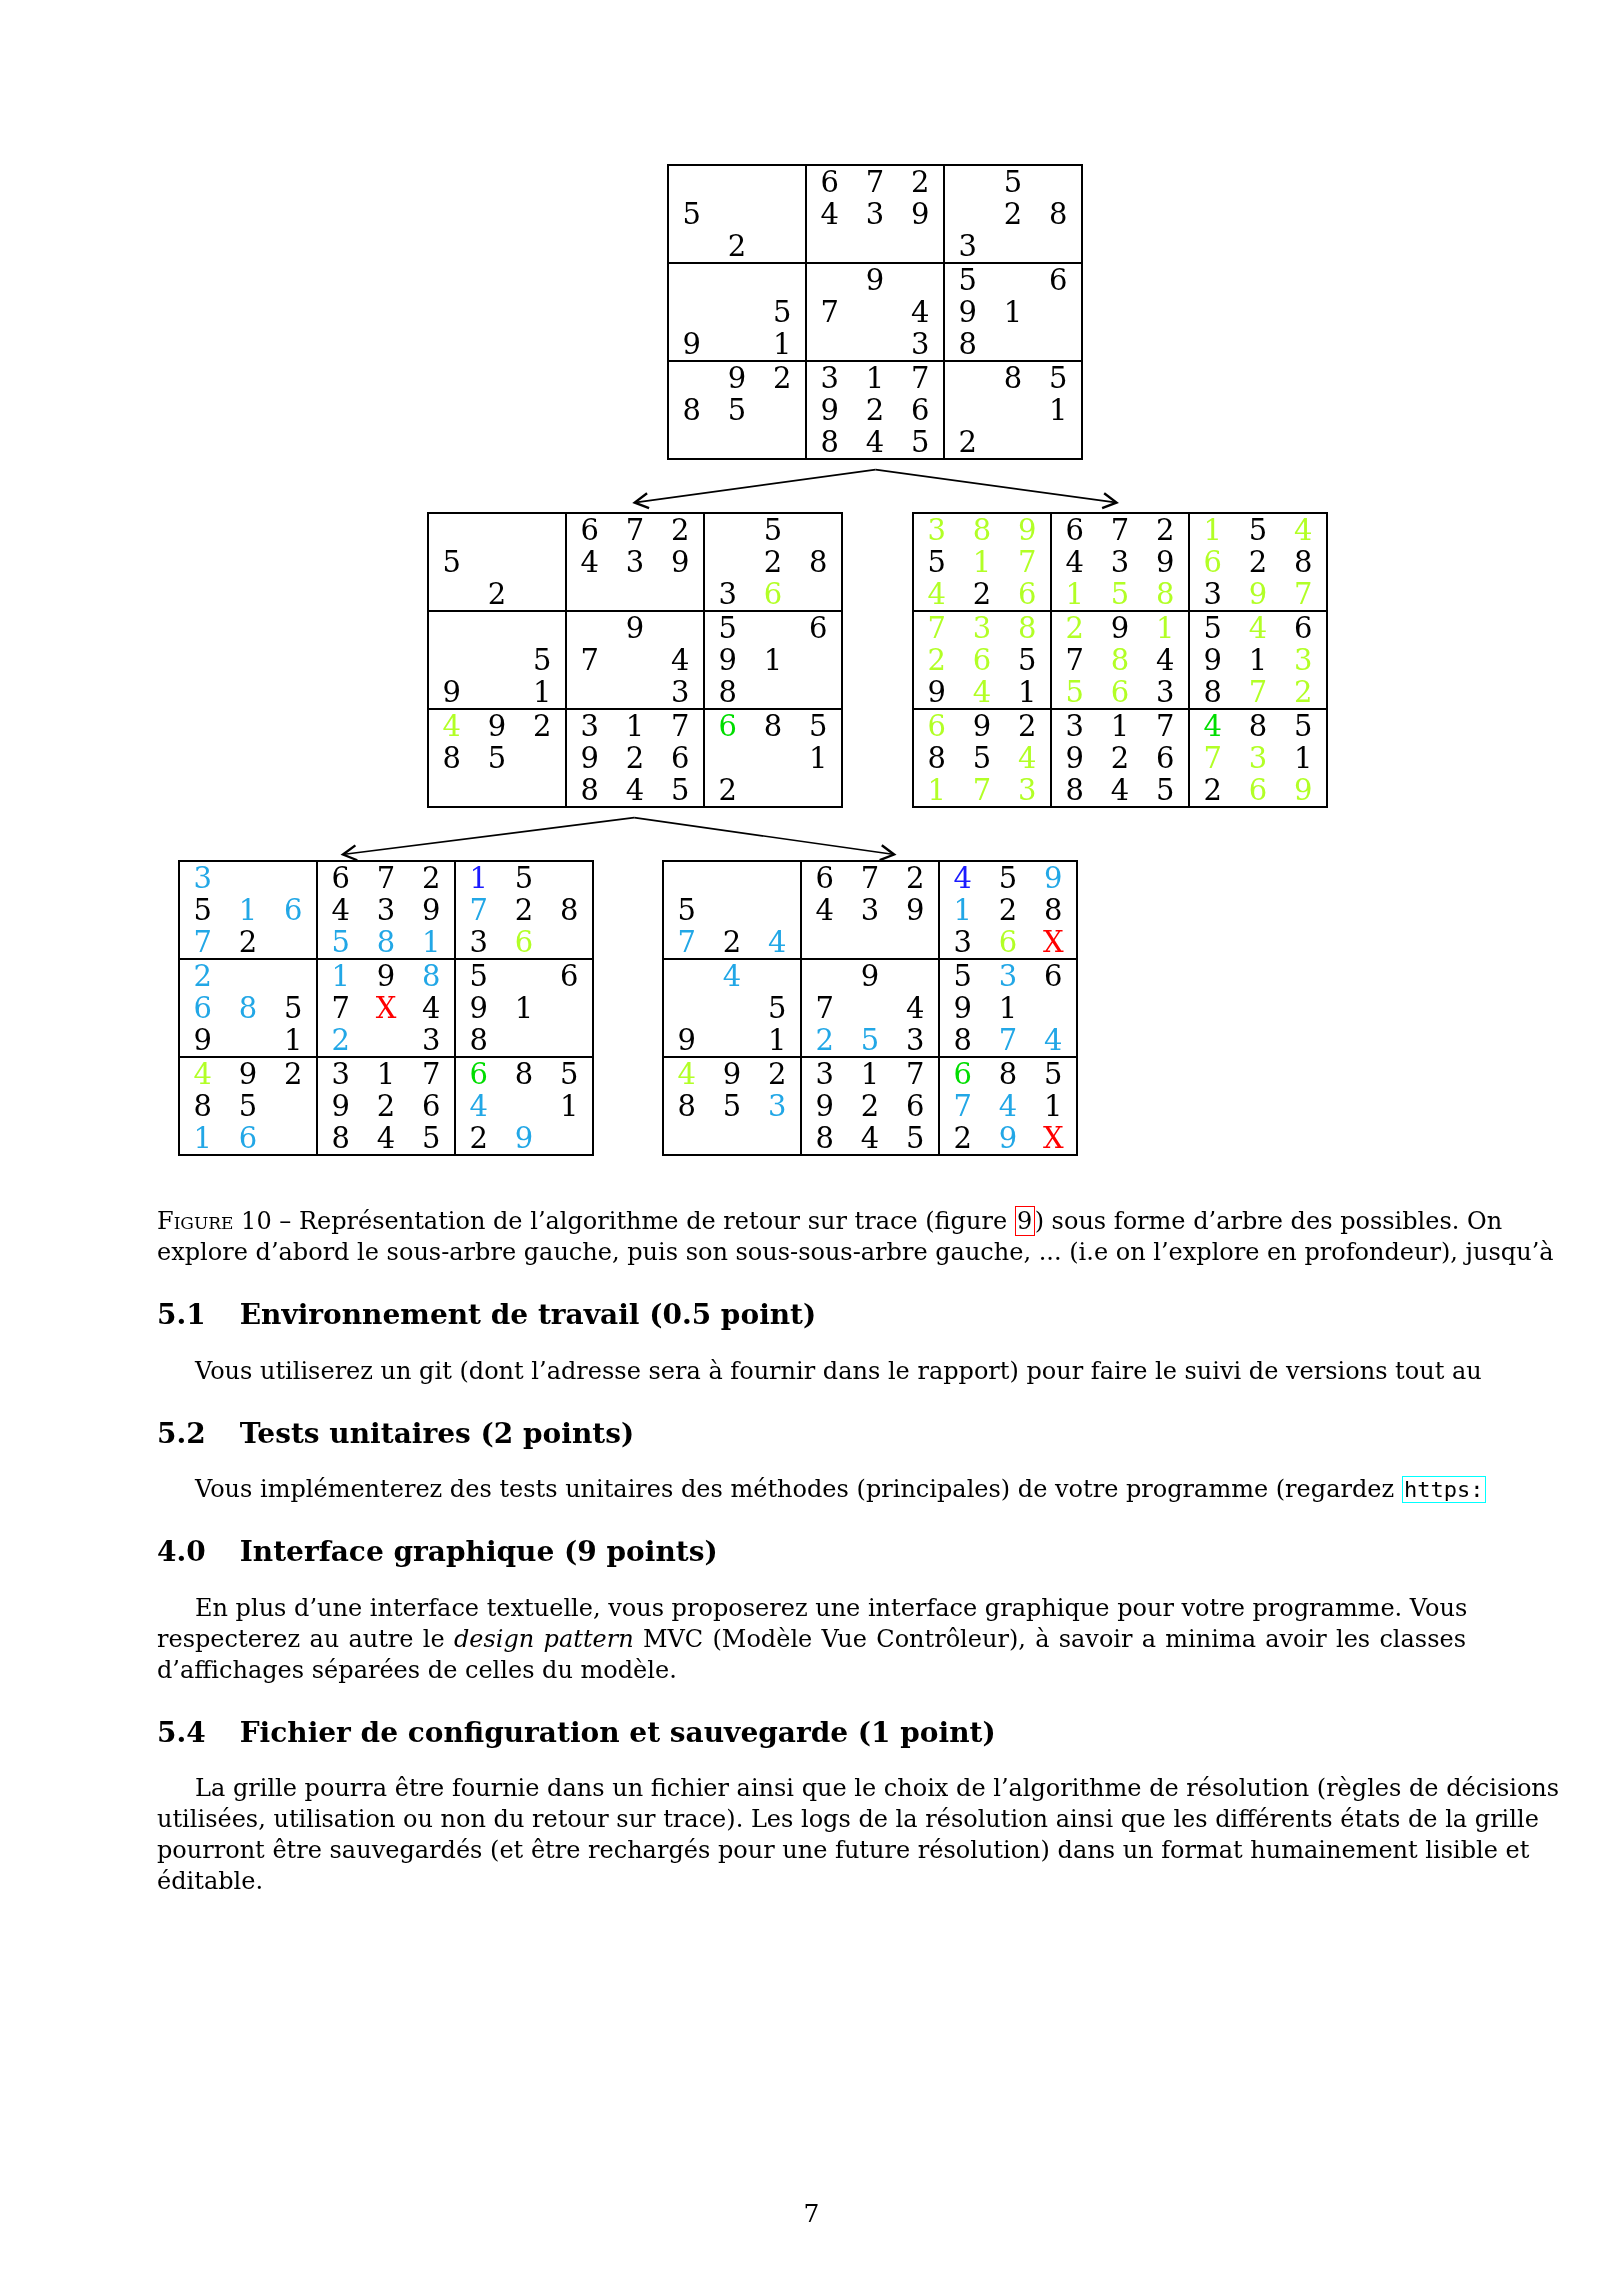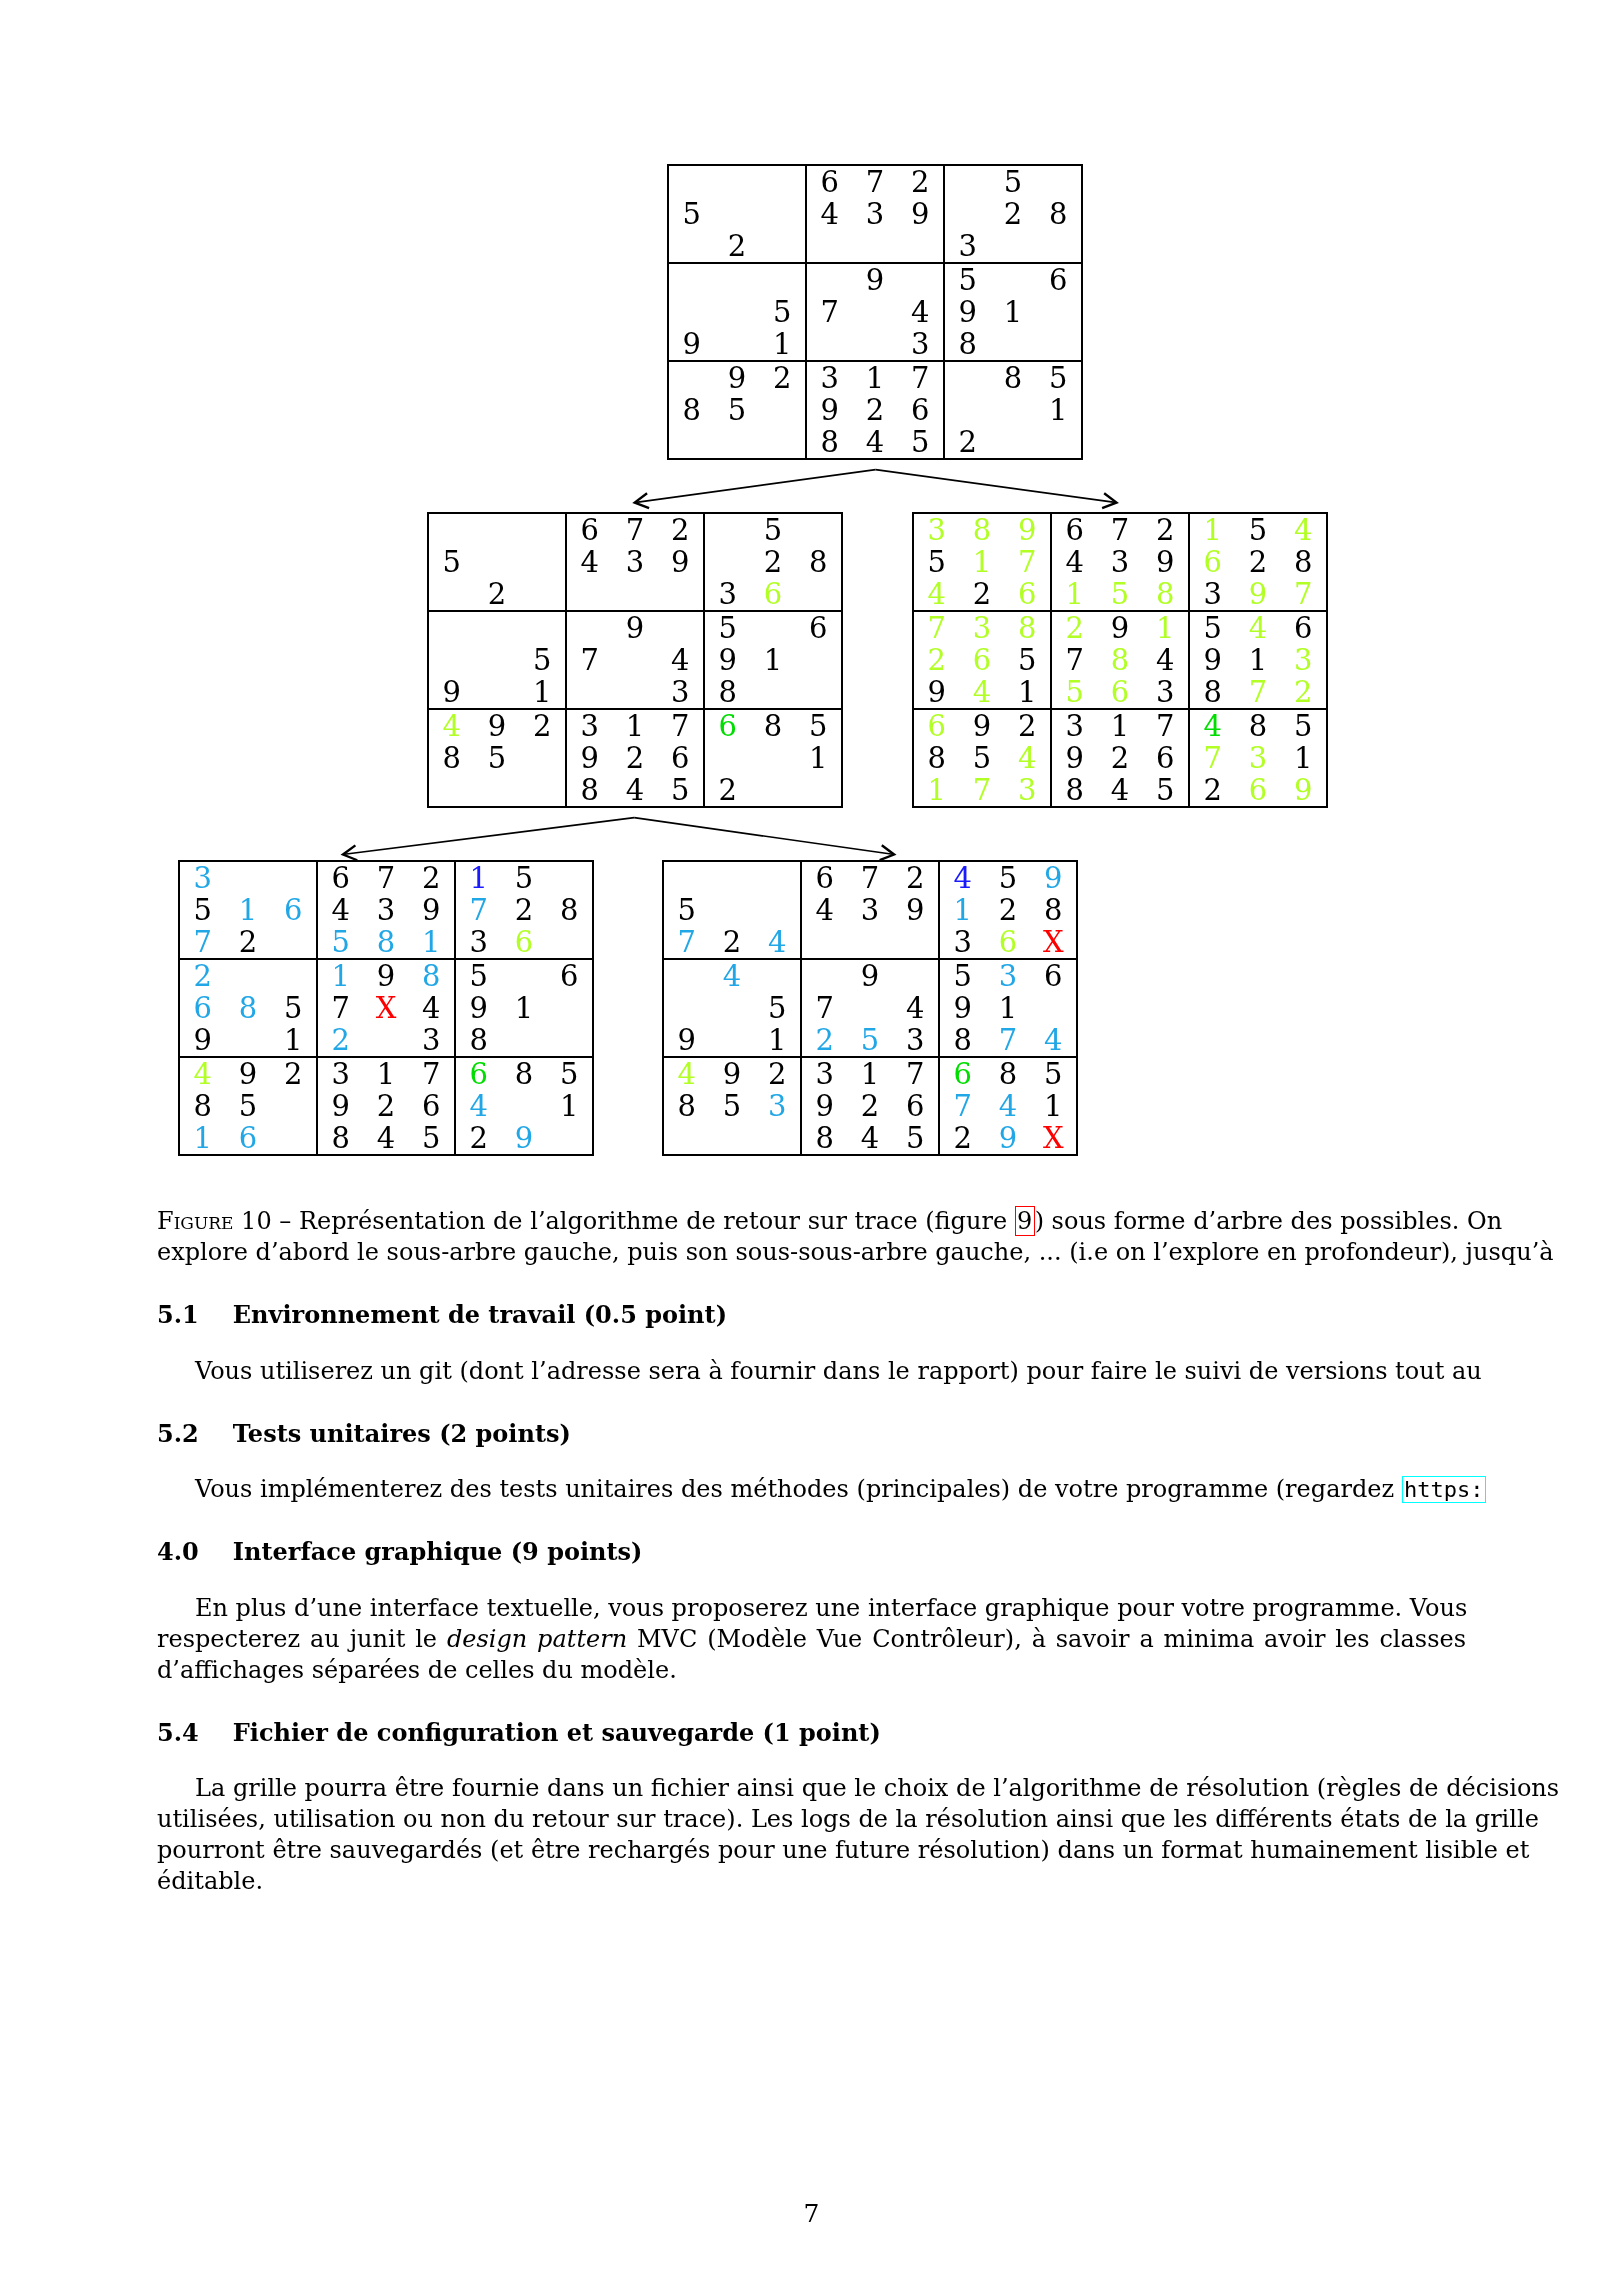--- a/index.html
+++ b/index.html
@@ -33,21 +33,21 @@
   .line.ind{padding-left:38px;}
   .sc{font-variant:small-caps;}
   .it{font-style:italic;}
   .mono{font-family:"DejaVu Sans Mono", monospace; font-size:22px;}
   .linkbox{border:1.6px solid; padding:0 1.3px;}
   h1.secH{
     font-size:39px; line-height:42px; font-weight:bold; margin:46px 0 0 0;
     white-space:nowrap;
   }
   h2.secH{
-    font-size:24px; line-height:35px; font-weight:bold; margin:29px 0 0 0;
+    font-size:28px; line-height:35px; font-weight:bold; margin:29px 0 0 0;
     white-space:nowrap;
   }
   .secnum{margin-right:34px;}
   .para{margin-top:23.6px;}
   .caption{margin:0;}
   .pageno{
     position:absolute; left:0; top:2199px; width:1623px; text-align:center;
     font-size:25px;
   }
 </style>
@@ -598,21 +598,21 @@
     </h2>
     <div class="para">
         <div class="line ind"><span>Vous implémenterez des tests unitaires des méthodes (principales) de votre programme (regardez </span><span class="mono linkbox" style="border-color: rgb(0, 255, 255);">https:</span></div>
       </div>
 
     <h2 class="secH">
       <span class="secnum">4.0</span><span>Interface graphique (9 points)</span>
     </h2>
     <div class="para">
         <div class="line ind"><span>En plus d’une interface textuelle, vous proposerez une interface graphique pour votre programme. Vous</span></div>
-        <div class="line"><span>respecterez au junit le </span><span class="it">design pattern</span><span> MVC (Modèle Vue Contrôleur), à savoir a minima avoir les classes</span></div>
+        <div class="line"><span>respecterez au autre le </span><span class="it">design pattern</span><span> MVC (Modèle Vue Contrôleur), à savoir a minima avoir les classes</span></div>
         <div class="line last"><span>d’affichages séparées de celles du modèle.</span></div>
       </div>
 
     <h2 class="secH">
       <span class="secnum">5.4</span><span>Fichier de configuration et sauvegarde (1 point)</span>
     </h2>
     <div class="para">
         <div class="line ind"><span>La grille pourra être fournie dans un fichier ainsi que le choix de l’algorithme de résolution (règles de décisions</span></div>
         <div class="line"><span>utilisées, utilisation ou non du retour sur trace). Les logs de la résolution ainsi que les différents états de la grille</span></div>
         <div class="line"><span>pourront être sauvegardés (et être rechargés pour une future résolution) dans un format humainement lisible et</span></div>

